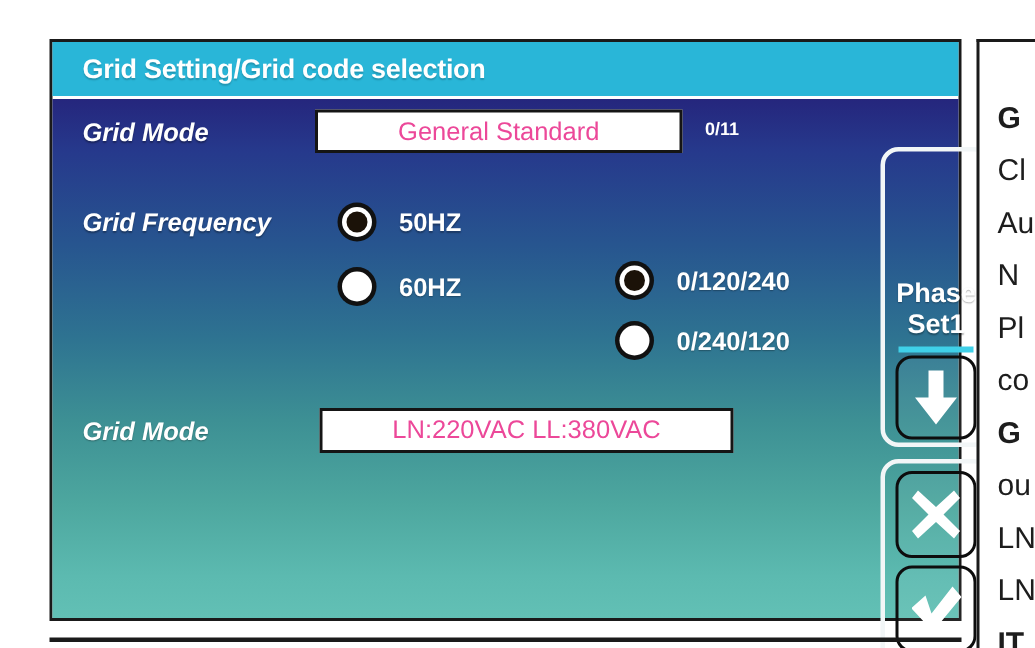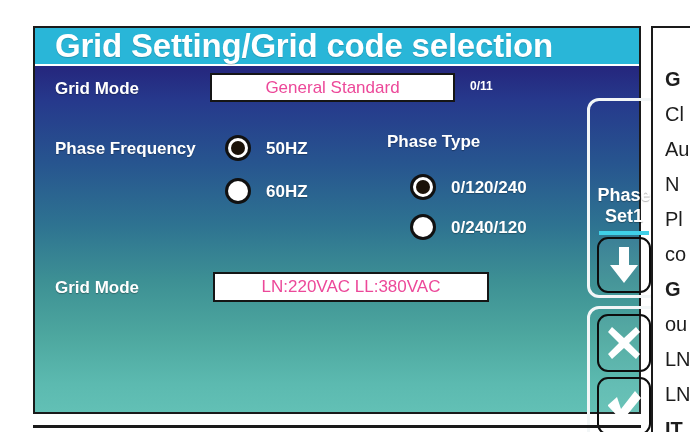--- a/index.html
+++ b/index.html
@@ -35,21 +35,21 @@
     top: 0;
     width: 100%;
     height: 36px;
     background: #29b6d8;
     box-sizing: border-box;
     display: flex;
     align-items: center;
   }
   #title-text {
     color: #ffffff;
-    font-size: 33px;
+    font-size: 18px;
     font-weight: bold;
     letter-spacing: -0.2px;
     padding-left: 20px;
     white-space: nowrap;
     text-shadow: 0 1px 1px rgba(0,0,0,0.18);
   }
 
   
   #panel-body {
     position: absolute;
@@ -69,20 +69,21 @@
   }
 
   
   .row-label {
     position: absolute;
     color: #ffffff;
     font-size: 17px;
     font-weight: bold;
     white-space: nowrap;
     text-shadow: 0 1px 1px rgba(0,0,0,0.3);
+    font-style: italic;
   }
   .value-box {
     position: absolute;
     background: #ffffff;
     border: 2px solid #151515;
     box-sizing: border-box;
     display: flex;
     align-items: center;
     justify-content: center;
     color: #ec4899;
@@ -258,35 +259,34 @@
     <div id="title-bar">
       <span id="title-text">Grid Setting/Grid code selection</span>
     </div>
 
     <div id="panel-body">
 
       <span class="row-label" style="left:20px; top:13px;">Grid Mode</span>
       <div class="value-box" style="left:175px; top:7px; width:245px; height:29px;">General Standard</div>
       <span class="counter-text" style="left:435px; top:13px;">0/11</span>
 
-      <span class="row-label" style="left:20px; top:73px;">Phase Frequency</span>
+      <span class="row-label" style="left:20px; top:73px;">Grid Frequency</span>
 
       <div class="radio checked" style="left:190px; top:69px;">
         <span class="ring">
             <span class="dot"></span>
           </span>
       </div>
       <span class="radio-label" style="left:231px; top:73px;">50HZ</span>
 
       <div class="radio" style="left:190px; top:112px;">
         <span class="ring"></span>
       </div>
       <span class="radio-label" style="left:231px; top:116px;">60HZ</span>
 
-      <span class="group-title" style="left:352px; top:66px;">Phase Type</span>
 
       <div class="radio checked" style="left:375px; top:108px;">
         <span class="ring">
             <span class="dot"></span>
           </span>
       </div>
       <span class="radio-label" style="left:416px; top:112px;">0/120/240</span>
 
       <div class="radio" style="left:375px; top:148px;">
         <span class="ring"></span>

